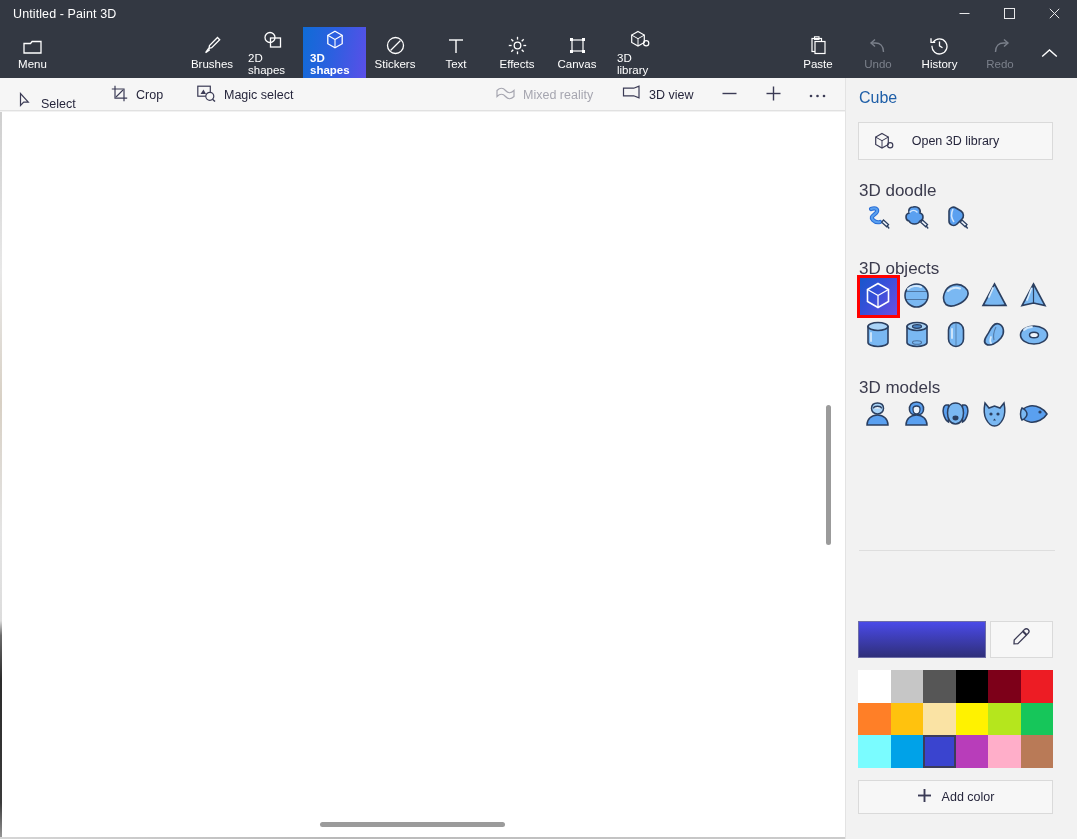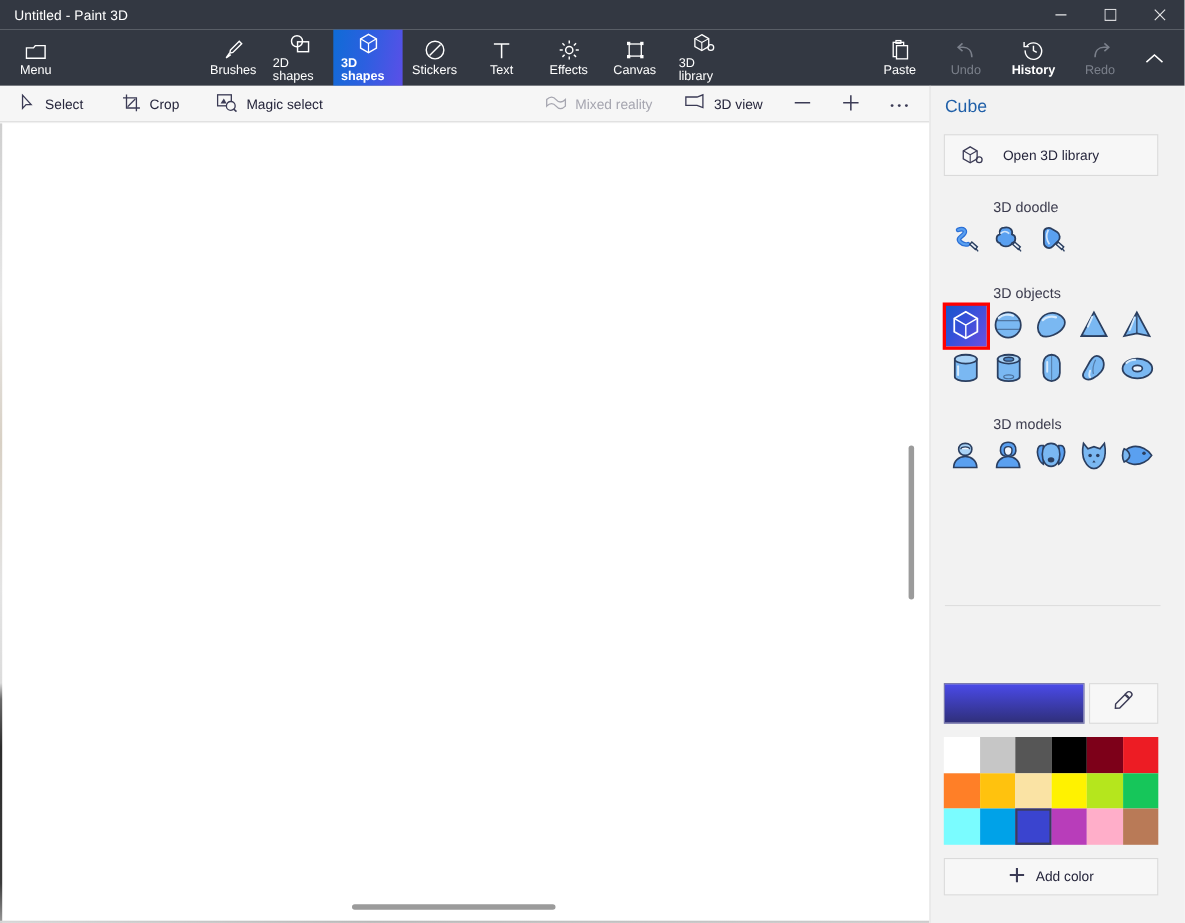--- a/index.html
+++ b/index.html
@@ -131,21 +131,21 @@
     width: 195px; height: 38px;
     background: #f7f7f7; border: 1px solid #dadada;
     display: flex; align-items: center; justify-content: center;
     gap: 10px;
     font-size: 12.5px; color: #26263c;
   }
   .open-lib-btn .lib-glyph { position: absolute; left: 15px; display: flex; }
 
   .section-label {
     position: absolute; left: 13px;
-    font-size: 13px; color: #3b3b4d; margin-left: 44px;
+    font-size: 17px; color: #3b3b4d;
   }
   .icon-row { position: absolute; display: flex; }
   .shape-cell {
     width: 39px; height: 39px;
     display: flex; align-items: center; justify-content: center;
     margin-right: 0px;
   }
   .shape-cell.selected {
     background: linear-gradient(125deg, #1458c9 0%, #3550d9 45%, #6b4fe0 100%);
   }
@@ -346,21 +346,21 @@
     <div class="ribbon-item disabled" style="left:856px;width:44px;">
       <span class="glyph">
         <svg width="19" height="17" viewBox="0 0 19 17">
           <path d="M14.5 14C14.5 8 11 5 6.5 5H2.5" fill="none" stroke="#7b808b" stroke-width="1.4"></path>
           <path d="M6 1.5L2 5l4 3.5" fill="none" stroke="#7b808b" stroke-width="1.4"></path>
         </svg>
       </span>
       <span>Undo</span>
     </div>
 
-    <div class="ribbon-item" style="left:915px;width:49px;font-weight:bold;">
+    <div class="ribbon-item" style="left:915px;width:49px;">
       <span class="glyph">
         <svg width="19" height="19" viewBox="0 0 19 19">
           <path d="M3.3 6.2A7.5 7.5 0 1 1 2 9.8" fill="none" stroke="#ffffff" stroke-width="1.3"></path>
           <path d="M1 2.2v4.2h4.2" fill="none" stroke="#ffffff" stroke-width="1.3"></path>
           <path d="M9.5 5.6v4.3l3 1.8" fill="none" stroke="#ffffff" stroke-width="1.3"></path>
         </svg>
       </span>
       <span>History</span>
     </div>
 
@@ -376,21 +376,21 @@
 
     <div style="position:absolute;left:1033px;top:14px;width:32px;height:24px;display:flex;align-items:center;justify-content:center;">
       <svg width="17" height="11" viewBox="0 0 17 11">
         <path d="M1.2 8.5L8.5 2l7.3 6.5" fill="none" stroke="#ffffff" stroke-width="1.4"></path>
       </svg>
     </div>
   </div>
 
   <div class="toolbar">
 
-    <div class="tool" style="left:12px;">
+    <div class="tool" style="left:12px;align-items:flex-end;">
       <span>
         <svg width="15" height="16" viewBox="0 0 15 16">
           <path d="M2.5 1.5v12l3.2-3.4h4.6z" fill="none" stroke="#3b3b55" stroke-width="1.2"></path>
         </svg>
       </span>
       <span>Select</span>
     </div>
 
     <div class="tool" style="left:105px;">
       <span>

